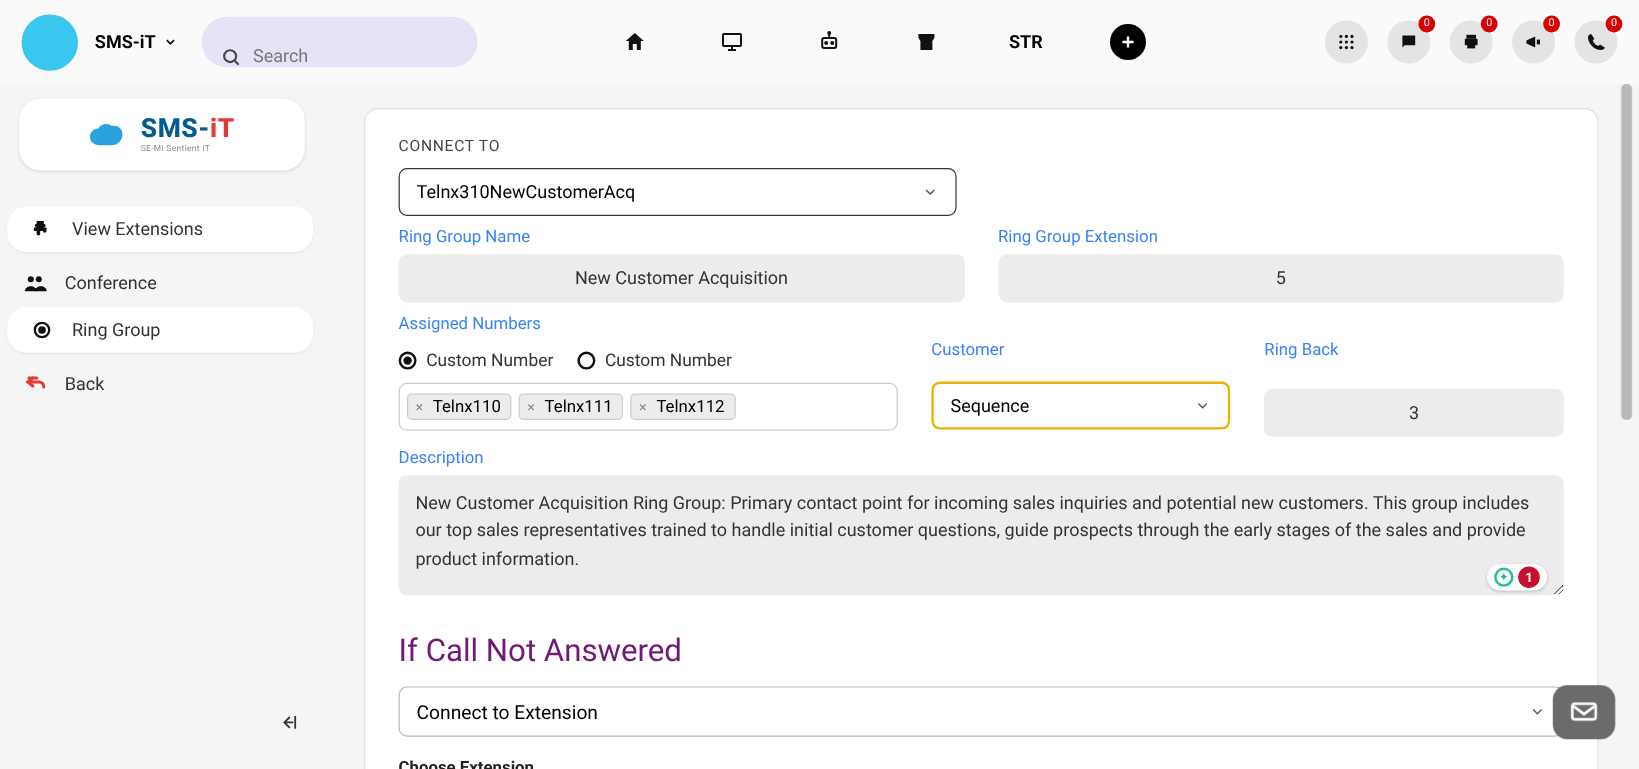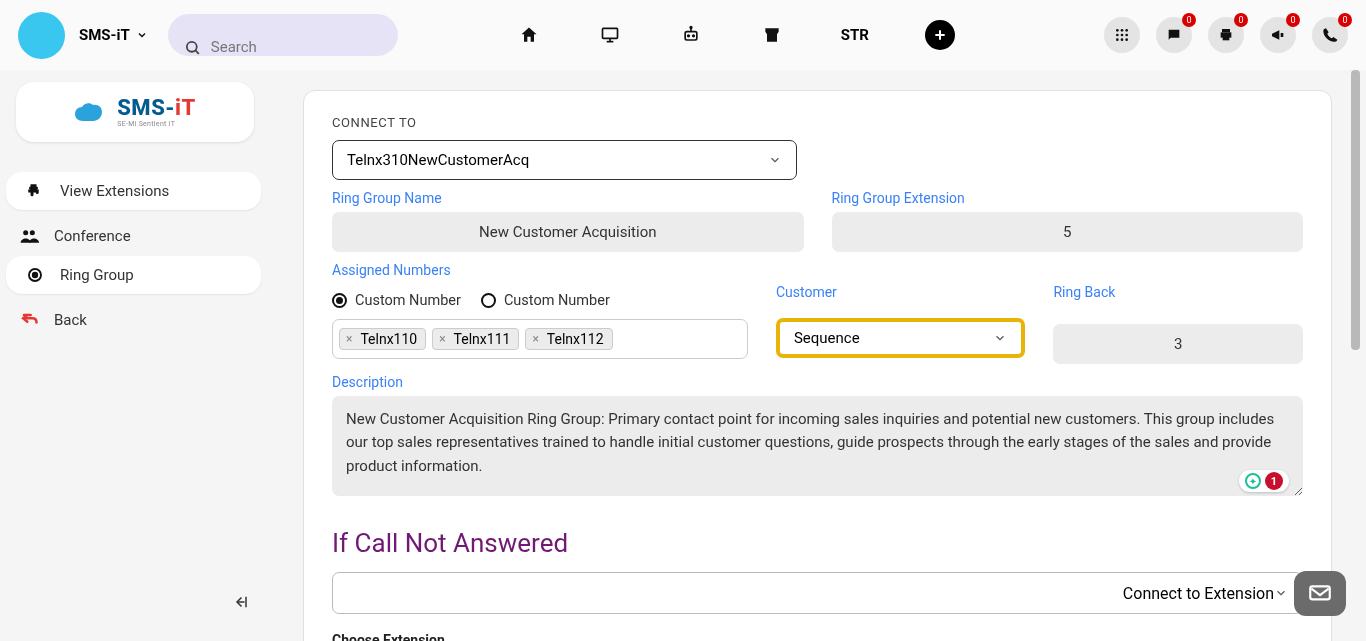--- a/index.html
+++ b/index.html
@@ -122,21 +122,21 @@
   }
   .select-box, .input-box, .textarea-box {
     width: 100%; border-radius: 7px; font-size: 15px;
   }
   .select-box {
     border: 1px solid #333;
     height: 40px; display: flex; align-items: center; justify-content: space-between;
     padding: 0 14px; cursor: pointer; background: #fff;
   }
   .select-box.light {
-    border: 4px solid #eab308;
+    border: 2px solid #eab308;
   }
   .field-label { font-size: 14px; color: #3b82f6; margin: 10px 0 6px 0; }
   .field-label.bold { font-weight: 700; color: #222; }
   .row { display: flex; gap: 28px; }
   .row > div { flex: 1; }
   .input-box {
     border: none; background: #ececec;
     height: 40px; padding: 0 14px; color: #333;
     border-radius: 7px;
     text-align: center;
@@ -191,21 +191,21 @@
 
   .tri-row { display: flex; gap: 28px; }
   .tri-row .col-a { flex: 2; }
   .tri-row .col-b { flex: 1.2; }
   .tri-row .col-c { flex: 1.2; }
 
   .h2-title { font-size: 26px; font-weight: 400; color: #701a75; margin: 28px 0 14px 0; }
 
   .select-wide {
     border: 1px solid #bbb; border-radius: 7px;
-    height: 42px; display: flex; align-items: center; justify-content: flex-end;
+    height: 42px; display: flex; align-items: center; justify-content: space-between;
     padding: 0 14px; cursor: pointer; background: #fff;
   }
 
   
   .help-bubble {
     position: fixed; right: 20px; bottom: 25px;
     width: 52px; height: 45px; background: #6b6b6b;
     border-radius: 12px; display: flex; align-items: center; justify-content: center;
     cursor: pointer;
   }

